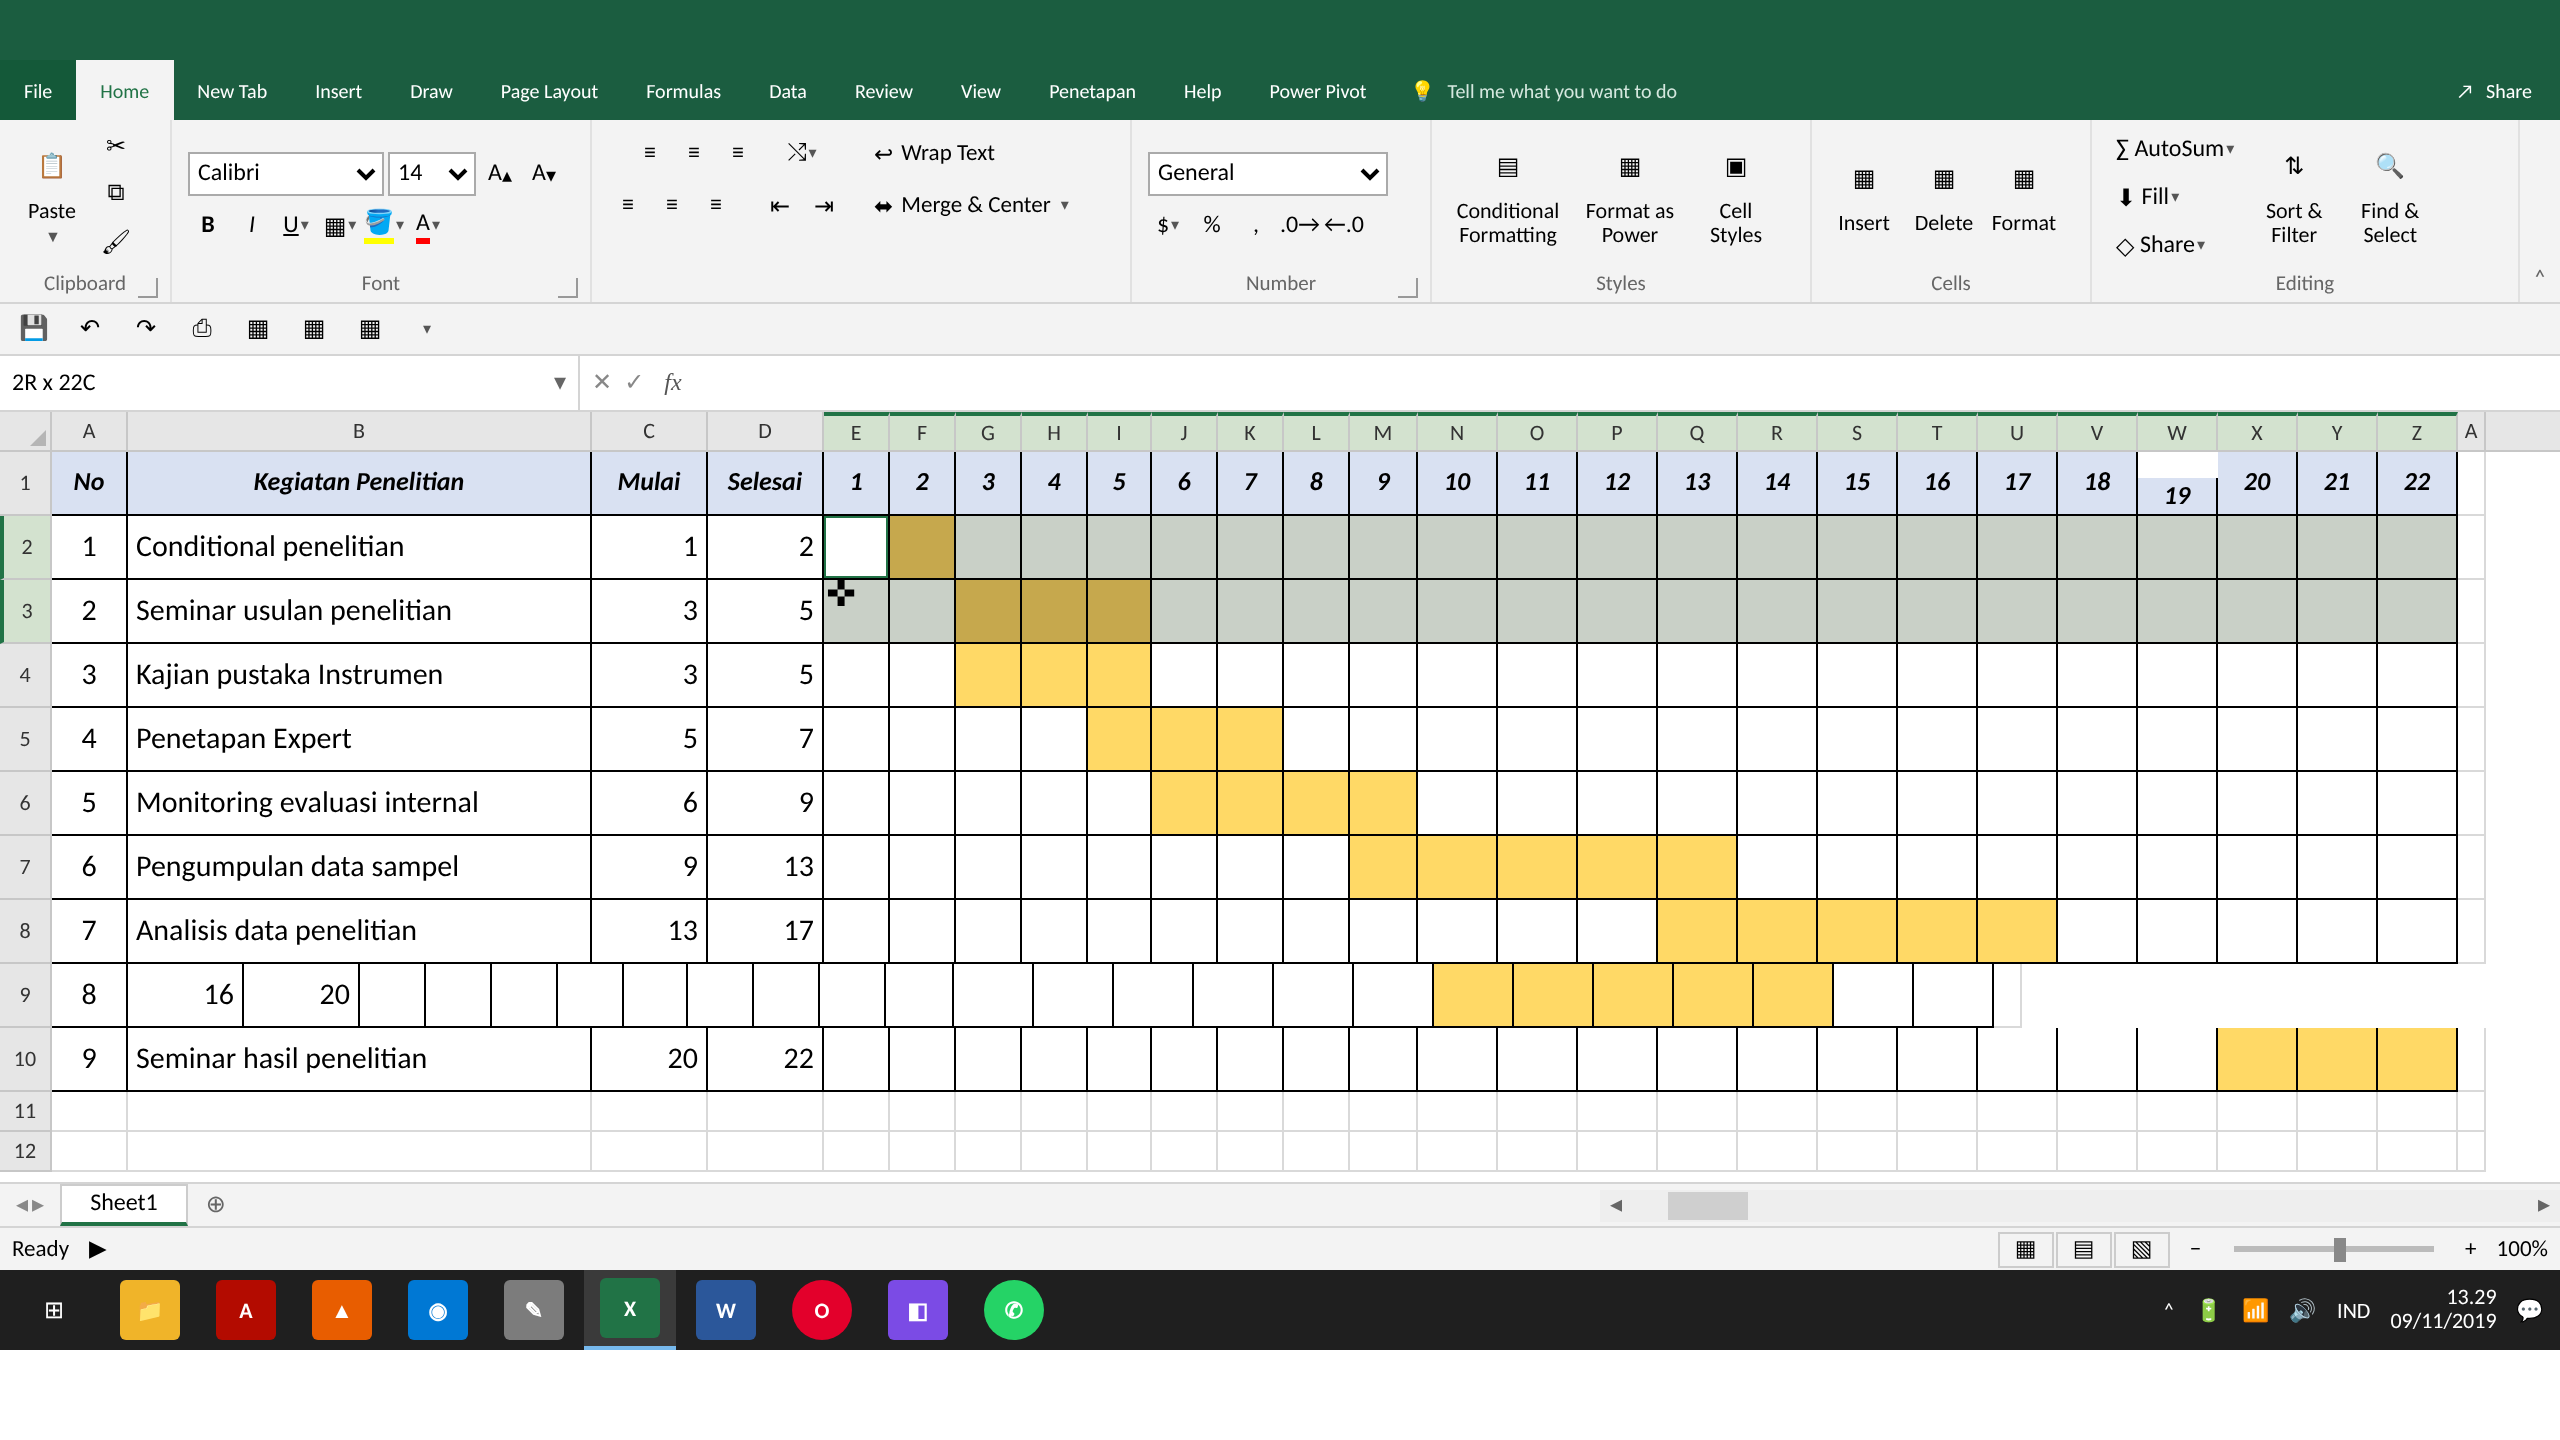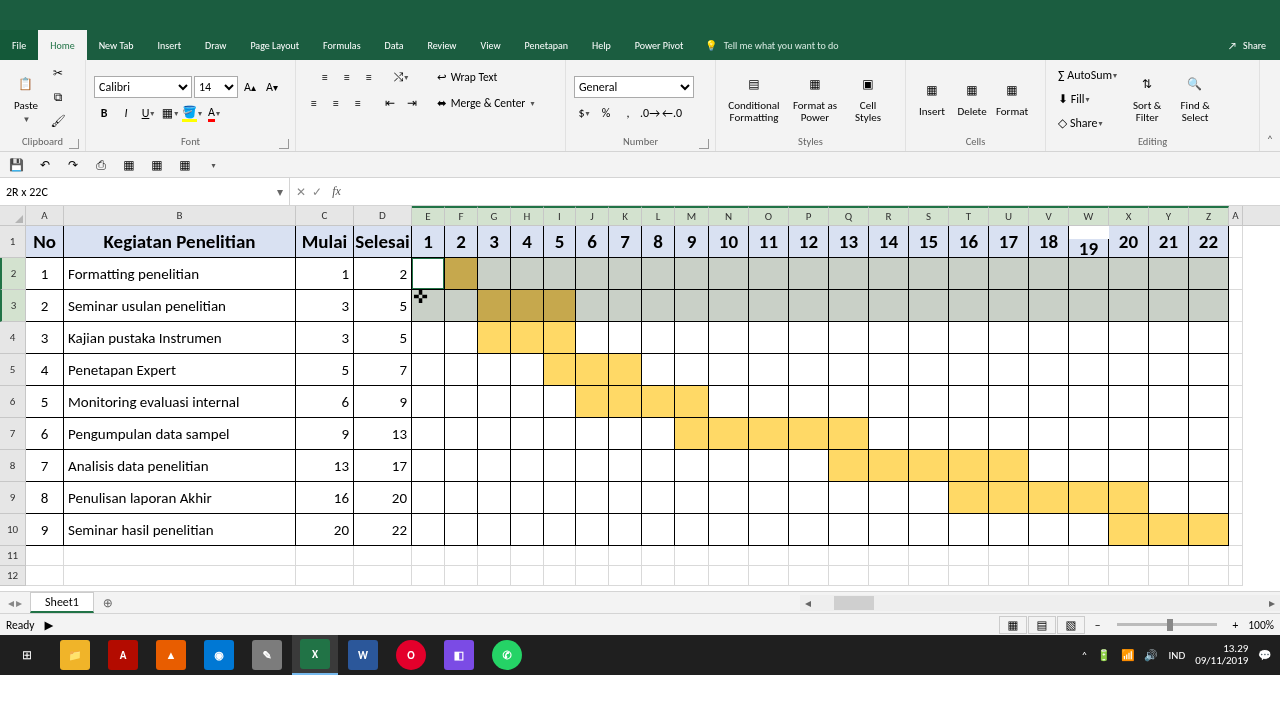--- a/index.html
+++ b/index.html
@@ -61,21 +61,21 @@
 
 
 .gridwrap { height: 365px; overflow: hidden; background: #fff; position: relative; }
 .grid-row { display: flex; height: 32px; }
 .grid-row.small { height: 20px; }
 .rowhdr { width: 26px; background: #e6e6e6; border-right: 1px solid #c7c7c7; border-bottom: 1px solid #c7c7c7; display: flex; align-items: center; justify-content: center; font-size: 11px; color: #333; }
 .rowhdr.sel { background: #d3e2cf; border-left: 2px solid #217346; }
 
 .cell { border-right: 1px solid #000; border-bottom: 1px solid #000; display: flex; align-items: center; padding: 0 4px; font-size: 15px; overflow: hidden; }
 .cell.plain { border-right: 1px solid #d9d9d9; border-bottom: 1px solid #d9d9d9; font-size: 12px; }
-.hdr-cell { background: #d9e1f2; font-weight: bold; font-size: 19px; justify-content: center; }
+.hdr-cell { background: #d9e1f2; font-weight: bold; font-size: 13px; justify-content: center; font-style: italic; }
 .cell.center { justify-content: center; }
 .cell.right { justify-content: flex-end; }
 .cell.fill-orange { background: #ffd966; }
 .cell.sel-gray { background: #c9d0c7; }
 .cell.sel-overlap { background: #c6a84d; }
 .cell.active { background: #fff !important; box-shadow: inset 0 0 0 1px #217346; }
 
 .cursor-overlay { position: absolute; top: 60px; left: 413px; font-size: 18px; pointer-events: none; }
 
 
@@ -393,21 +393,21 @@
       <div class="cell hdr-cell center" style="width: 40px;">18</div>
       <div class="cell hdr-cell center" style="width: 40px; margin-top: 13px;">19</div>
       <div class="cell hdr-cell center" style="width: 40px;">20</div>
       <div class="cell hdr-cell center" style="width: 40px;">21</div>
       <div class="cell hdr-cell center" style="width: 40px;">22</div>
       <div class="cell plain" style="width: 14px;"></div>
     </div>
     <div class="grid-row" style="height: 32px;">
       <div class="rowhdr sel">2</div>
       <div class="cell center" style="width: 38px;">1</div>
-      <div class="cell " style="width: 232px;">Formatting penelitian</div>
+      <div class="cell " style="width: 232px;">Conditional penelitian</div>
       <div class="cell right" style="width: 58px;">1</div>
       <div class="cell right" style="width: 58px;">2</div>
       <div class="cell active" style="width: 33px;"></div>
       <div class="cell sel-overlap" style="width: 33px;"></div>
       <div class="cell sel-gray" style="width: 33px;"></div>
       <div class="cell sel-gray" style="width: 33px;"></div>
       <div class="cell sel-gray" style="width: 32px;"></div>
       <div class="cell sel-gray" style="width: 33px;"></div>
       <div class="cell sel-gray" style="width: 33px;"></div>
       <div class="cell sel-gray" style="width: 33px;"></div>
@@ -603,21 +603,20 @@
       <div class="cell" style="width: 40px;"></div>
       <div class="cell" style="width: 40px;"></div>
       <div class="cell" style="width: 40px;"></div>
       <div class="cell" style="width: 40px;"></div>
       <div class="cell" style="width: 40px;"></div>
       <div class="cell plain" style="width: 14px;"></div>
     </div>
     <div class="grid-row" style="height: 32px;">
       <div class="rowhdr">9</div>
       <div class="cell center" style="width: 38px;">8</div>
-      <div class="cell " style="width: 232px;">Penulisan laporan Akhir</div>
       <div class="cell right" style="width: 58px;">16</div>
       <div class="cell right" style="width: 58px;">20</div>
       <div class="cell" style="width: 33px;"></div>
       <div class="cell" style="width: 33px;"></div>
       <div class="cell" style="width: 33px;"></div>
       <div class="cell" style="width: 33px;"></div>
       <div class="cell" style="width: 32px;"></div>
       <div class="cell" style="width: 33px;"></div>
       <div class="cell" style="width: 33px;"></div>
       <div class="cell" style="width: 33px;"></div>

